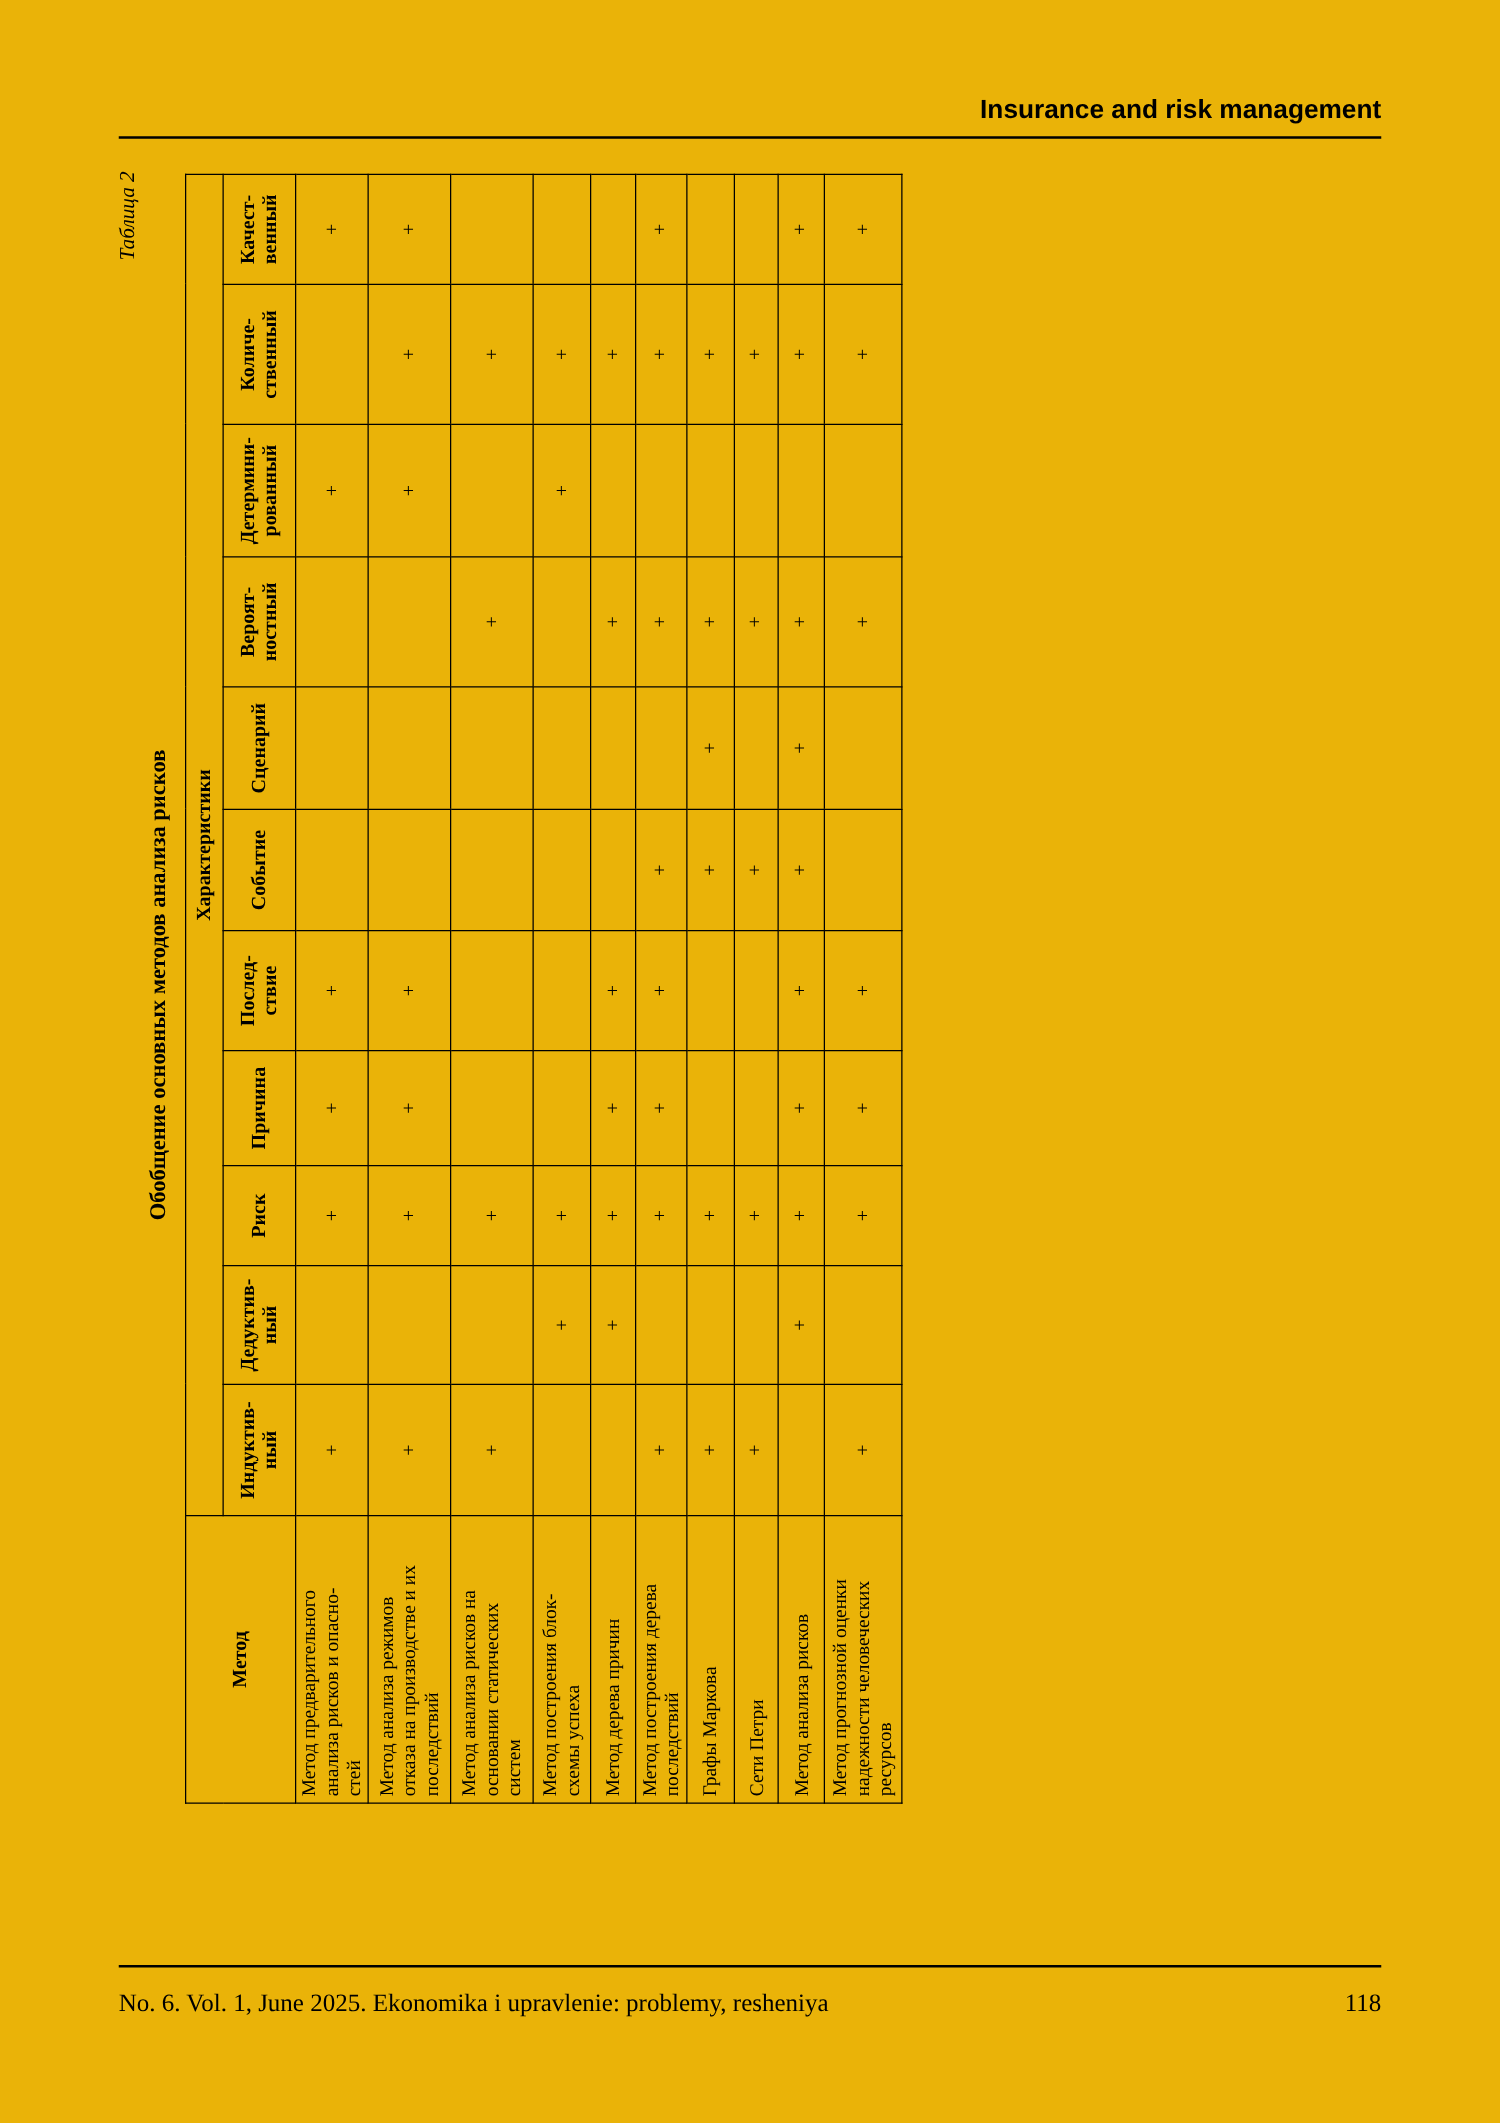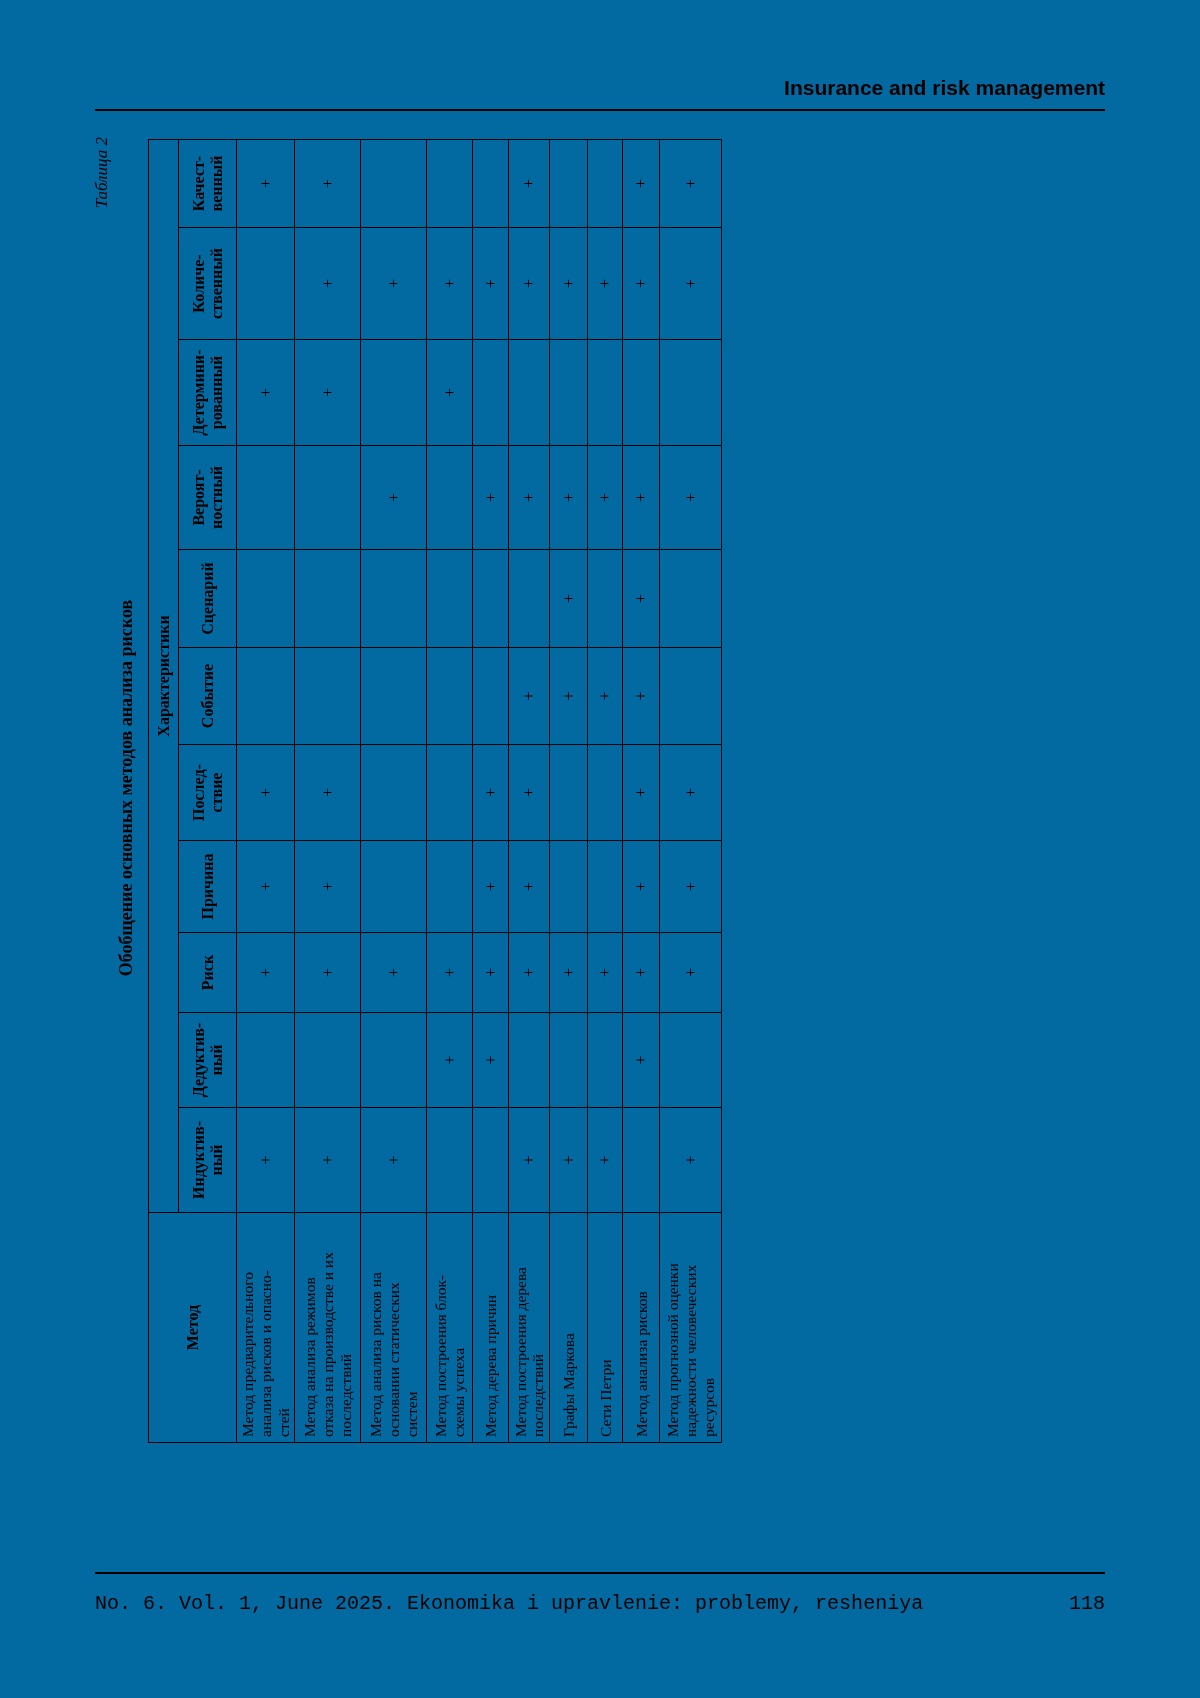--- a/index.html
+++ b/index.html
@@ -1,26 +1,26 @@
 <!DOCTYPE html>
 <html><head>
 <meta charset="utf-8">
 <style>
   * { margin:0; padding:0; box-sizing:border-box; }
   html,body { background:#888; }
   body { width:1200px; height:1698px; position:relative; font-family:"Liberation Serif", serif; color:#000; }
-  .page { position:absolute; inset:0; background:#0369a1; overflow:hidden; }
+  .page { position:absolute; inset:0; background:#eab308; overflow:hidden; }
 
   .hdr-title { position:absolute; top:76px; left:95px; width:1010px; text-align:right;
     font-family:"Liberation Sans", sans-serif; font-weight:bold; font-size:21px; }
   .hdr-rule { position:absolute; top:109px; left:95px; width:1010px; height:2px; background:#000; }
 
   .ftr-rule { position:absolute; top:1572px; left:95px; width:1010px; height:2px; background:#000; }
   .ftr { position:absolute; top:1592px; left:95px; width:1010px; display:flex; justify-content:space-between;
-    font-family:Liberation Mono, monospace; font-size:20px; }
+    font-family:Liberation Serif, serif; font-size:20px; }
 
   
   .rot-wrap { position:absolute; left:92px; top:133px; width:630px; height:1310px; }
   .rot-inner { width:1310px; height:630px; transform:rotate(-90deg) translateX(-1310px); transform-origin:top left; }
 
   .tbl-caption { height:22px; text-align:right; font-style:italic; font-size:17px; padding-right:4px; }
   .tbl-title { height:26px; text-align:center; font-weight:bold; font-size:18px; margin:2px 0 6px; }
 
   table.risk { border-collapse:collapse; table-layout:fixed; width:1303px; border:1.5px solid #000; }
   table.risk th, table.risk td { border:1px solid #000; white-space:pre-line; overflow:hidden; }

